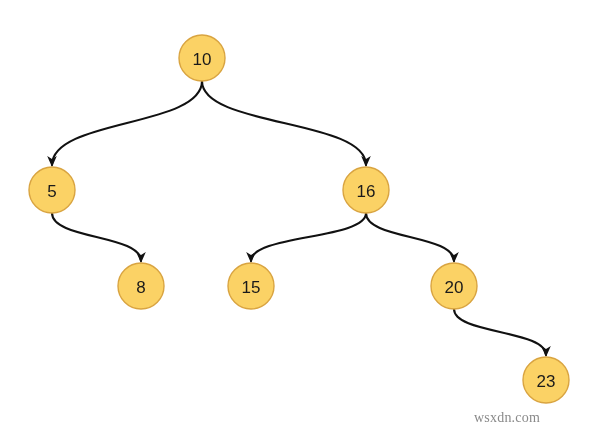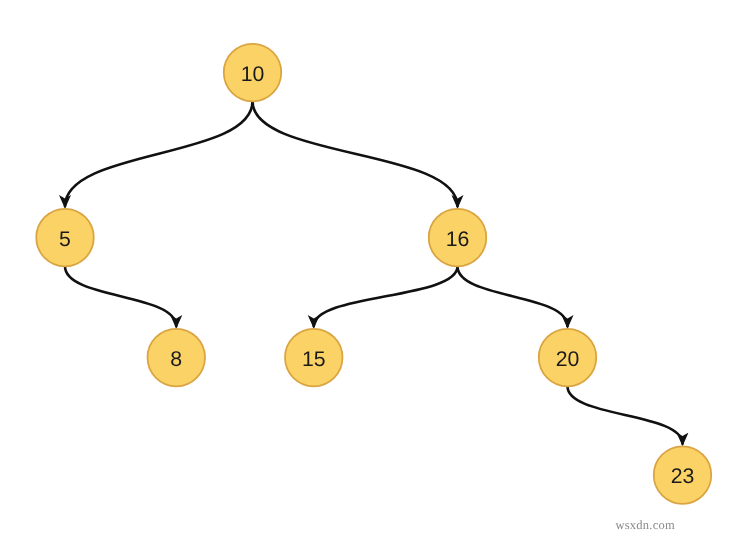--- a/index.html
+++ b/index.html
@@ -44,21 +44,21 @@
   .edge-path {
     fill: none;
     stroke-width: 2.1;
     stroke-linecap: round;
   }
   .watermark {
     position: absolute;
     right: 8px;
     bottom: 6px;
     font-family: "Liberation Serif", serif;
-    font-size: 10px;
+    font-size: 14px;
     color: #8a8a8a;
     letter-spacing: 0.2px;
     user-select: none;
   }
 </style>
 </head>
 <body>
 
 <div id="canvas-root">
 

